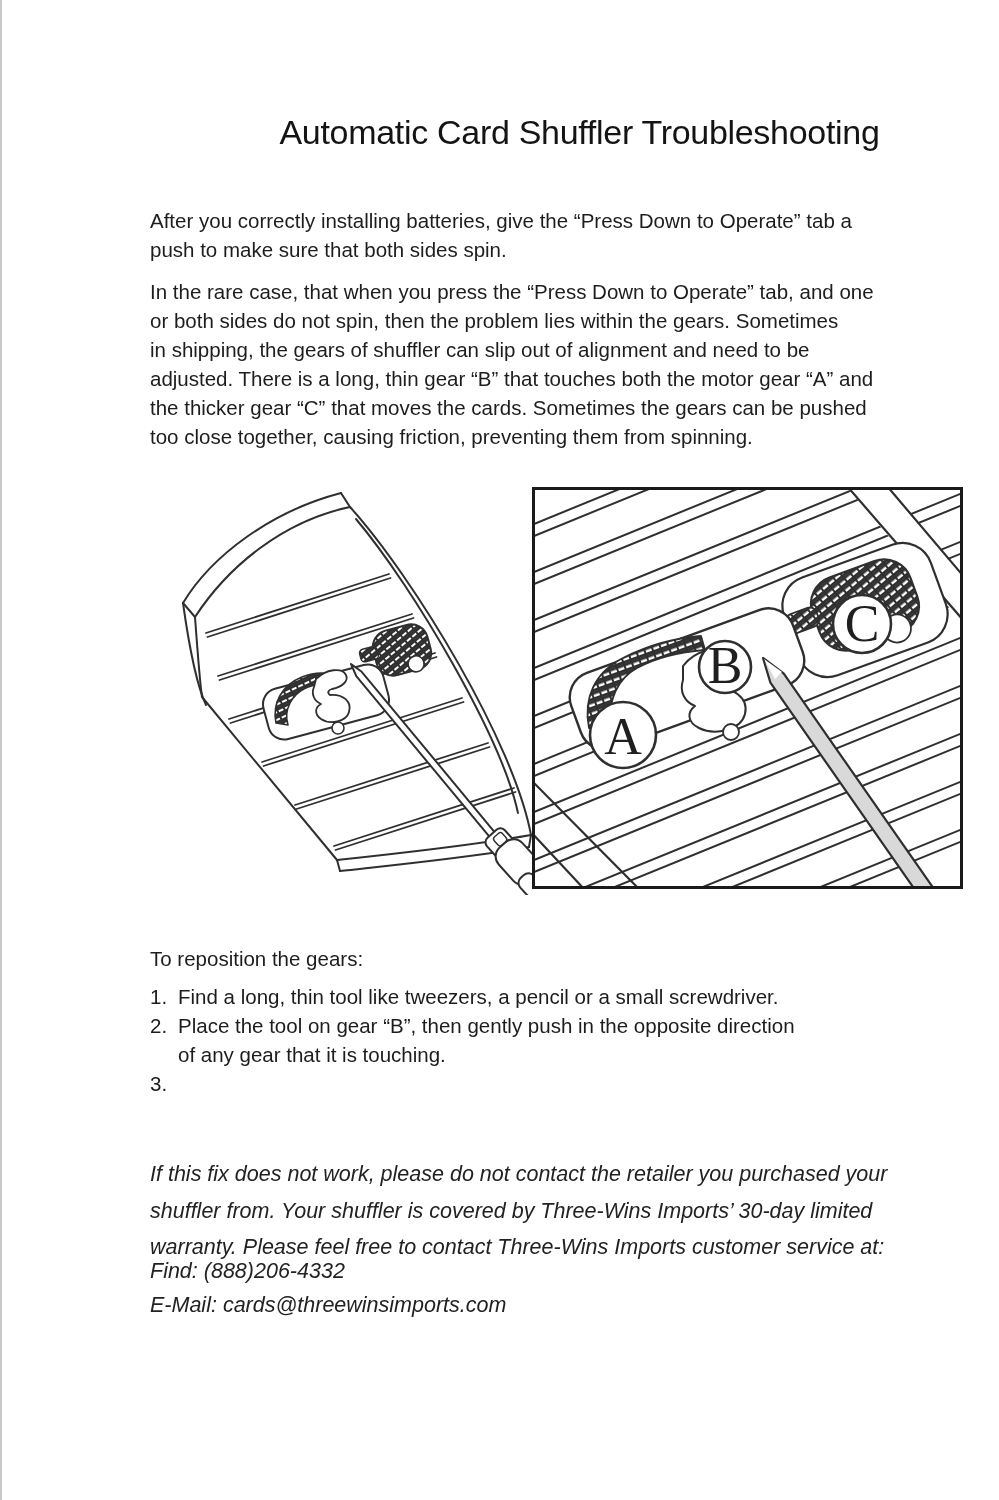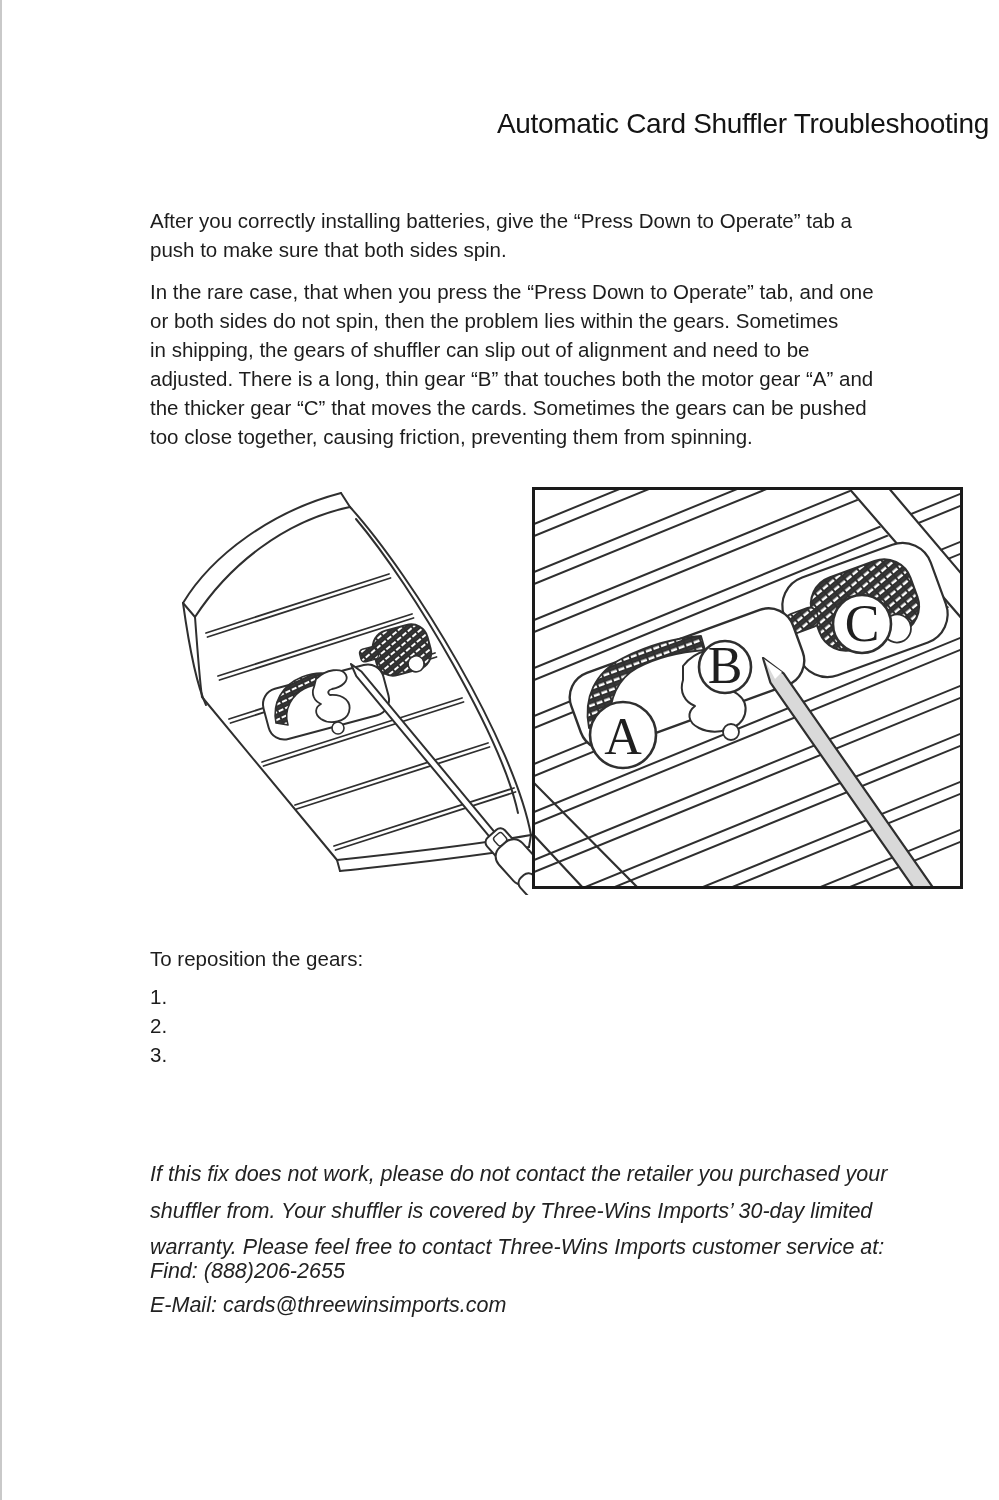--- a/index.html
+++ b/index.html
@@ -3,23 +3,23 @@
 <meta charset="utf-8">
 <style>
   html,body{margin:0;padding:0;background:#ffffff;}
   .page{
     position:relative;width:999px;height:1500px;background:#ffffff;
     font-family:"Liberation Sans",sans-serif;color:#1c1c1c;overflow:hidden;
   }
   .abs{position:absolute;}
   .scan-edge{left:0;top:0;width:2px;height:1500px;background:#c9c9c9;}
   .title{
-    left:150px;top:100px;width:835px;text-align:right;
-    font-size:28px;font-weight:500;letter-spacing:-0.3px;color:#141414;
-    margin:4px;line-height:40px;
+    left:150px;top:100px;width:835px;text-align:center;
+    font-size:34px;font-weight:500;letter-spacing:-0.3px;color:#141414;
+    margin:12px;line-height:40px;
   }
   .body-text{
     font-size:20.5px;line-height:29px;white-space:pre-line;margin:0;
     width:860px;color:#1d1d1d;
   }
   .p-intro{left:150px;top:206px;}
   .p-problem{left:150px;top:277px;}
   .p-reposition{left:150px;top:944px;}
   .steps{left:150px;top:982px;width:860px;}
   .step{display:flex;font-size:20.5px;line-height:29px;}
@@ -212,36 +212,39 @@
         <polygon points="229,169 247,182 240,189" fill="#ffffff" stroke="none"></polygon>
       </g>
     </svg>
   </div>
 
   <p class="abs body-text p-reposition">To reposition the gears:</p>
 
   <div class="abs steps">
     <div class="step">
       <span class="num">1.</span>
+      <span class="txt">Find a long, thin tool like tweezers, a pencil or a small screwdriver.</span>
     </div>
     <div class="step">
       <span class="num">2.</span>
+      <span class="txt">Place the tool on gear “B”, then gently push in the opposite direction
+of any gear that it is touching.</span>
     </div>
     <div class="step">
       <span class="num">3.</span>
     </div>
   </div>
 
   <p class="abs warranty">If this fix does not work, please do not contact the retailer you purchased your
 shuffler from. Your shuffler is covered by Three-Wins Imports’ 30-day limited
 warranty. Please feel free to contact Three-Wins Imports customer service at:</p>
 
   <p class="abs contact-line phone-line">
     <span>Find:</span>
-    <span>(888)206-2655</span>
+    <span>(888)206-4332</span>
   </p>
 
   <p class="abs contact-line email-line">
     <span>E-Mail:</span>
     <span>cards@threewinsimports.com</span>
   </p>
 
 </div>
 
 </body></html>

